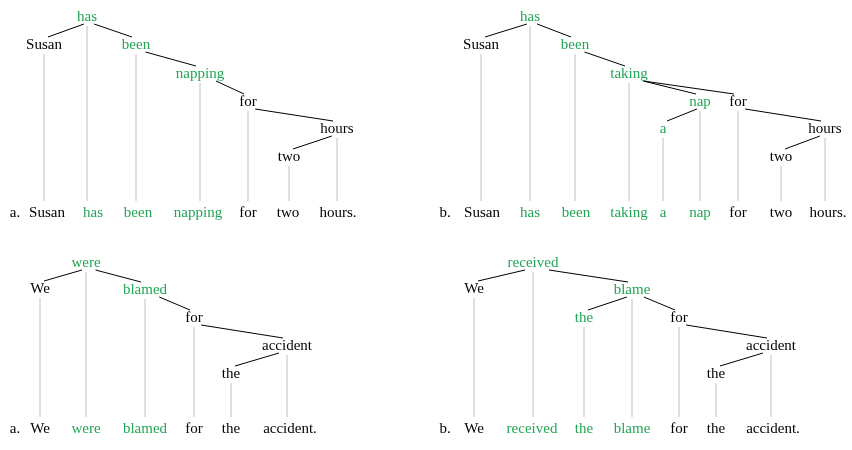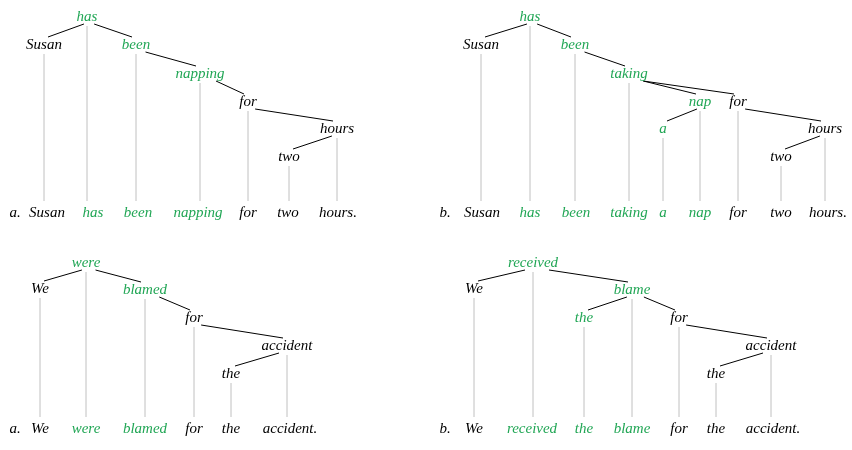--- a/index.html
+++ b/index.html
@@ -6,21 +6,20 @@
     margin: 0;
     padding: 0;
     background: #ffffff;
   }
   .figure-wrap {
     position: relative;
     width: 852px;
     height: 450px;
     background: #ffffff;
     overflow: hidden;
-    font-style: italic;
   }
   svg text {
     font-family: "Liberation Serif", "DejaVu Serif", serif;
     font-size: 15px;
   }
 </style>
 </head>
 <body>
 
 <div class="figure-wrap">

